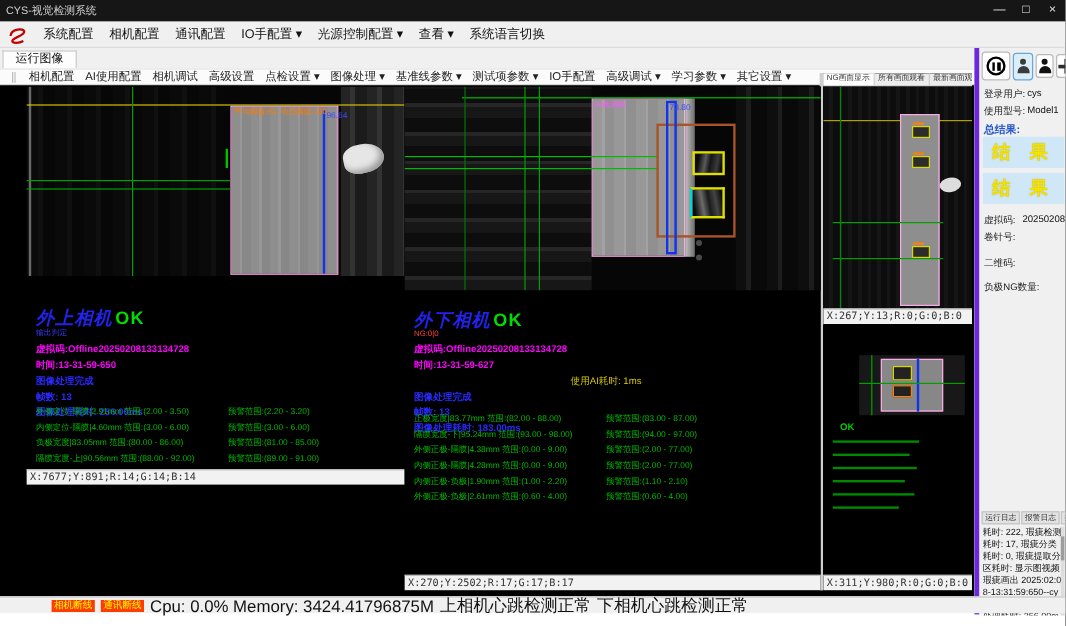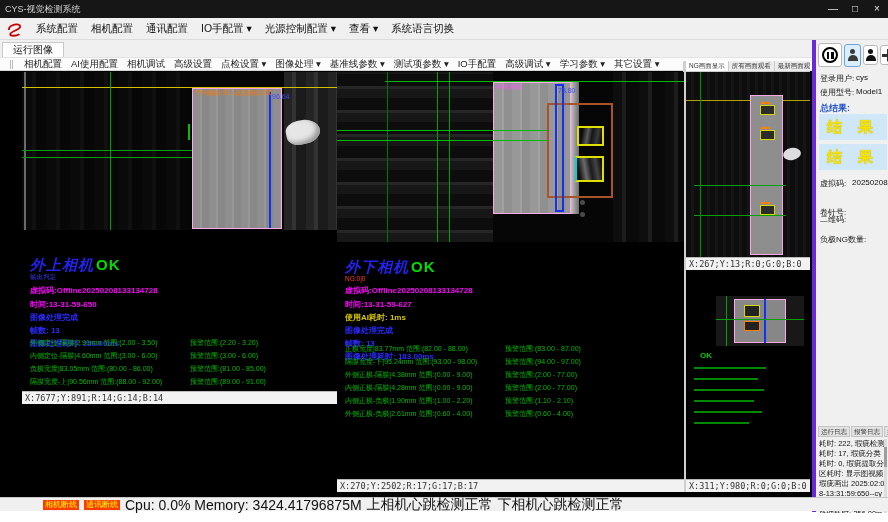--- a/index.html
+++ b/index.html
@@ -74,21 +74,21 @@
   .vm-rivet { position:absolute; width:5px; height:5px; border-radius:50%; background:#4a4a4a; }
 
   
   .resultblock { position:absolute; left:8px; width:320px; }
   .rb-left { top:184px; } .rb-mid { top:186px; }
   .camline { font-size:15px; font-weight:bold; font-style:italic; color:#2222ee; letter-spacing:1px; }
   .camline .ok { font-style:normal; color:#00dd00; margin-left:2px; }
   .subline-blue { font-size:6.5px; color:#3a3aff; margin-top:-2px; }
   .subline-red { font-size:6.5px; color:#ff4040; margin-top:-2px; }
   .magline { font-size:8px; font-weight:bold; color:#ff00ff; margin-top:3px; white-space:nowrap; }
-  .yline { font-size:8px; font-weight:bold; color:#d8c800; margin-top:2px; }
+  .yline { font-size:8px; font-weight:normal; color:#d8c800; margin-top:2px;text-align:center; }
   .bline { font-size:8px; font-weight:bold; color:#2a2aff; margin-top:2px; }
 
   
   .measure { position:absolute; left:8px; right:4px; }
   .ms-left { top:266px; } .ms-mid { top:272px; }
   .mrow { position:relative; height:13px; }
   .mtext { position:absolute; left:0; top:0; font-size:7px; color:#00bb00; white-space:nowrap; }
   .mwarn { position:absolute; left:160px; top:0; font-size:7px; color:#00bb00; white-space:nowrap; }
 
   
@@ -372,21 +372,21 @@
             <span class="arr"></span>
           </span>
         </span>
     </div>
     <div class="prow" style="top:33px;"><span>登录用户:</span><span class="pval">cys</span></div>
     <div class="prow" style="top:47px;"><span>使用型号:</span><span class="pval">Model1</span></div>
     <div class="ptotal">总结果:</div>
     <div class="rbox" style="top:74px;">结 果</div>
     <div class="rbox" style="top:104px;">结 果</div>
     <div class="prow" style="top:138px;"><span>虚拟码:</span><span class="pval" style="left:32px;">20250208</span></div>
-    <div class="prow" style="top:167px;">卷针号:</div>
+    <div class="prow" style="top:152px;">卷针号:</div>
     <div class="prow" style="top:174px;">二维码:</div>
     <div class="prow" style="top:194px;">负极NG数量:</div>
     <div class="logtabs">
       <span class="logtab">运行日志</span>
       <span class="logtab">报警日志</span>
       <span class="logtab">操作日志</span>
     </div>
     <div class="logtext">耗时: 222, 瑕疵检测耗时: 17, 瑕疵分类耗时: 0, 瑕疵提取分区耗时: 显示图视频瑕疵画出 2025:02:08-13:31:59:650--cys--外上相机--图像处理耗时: 256.00ms</div>
     <div class="pscroll">
         <span class="thumb"></span>

